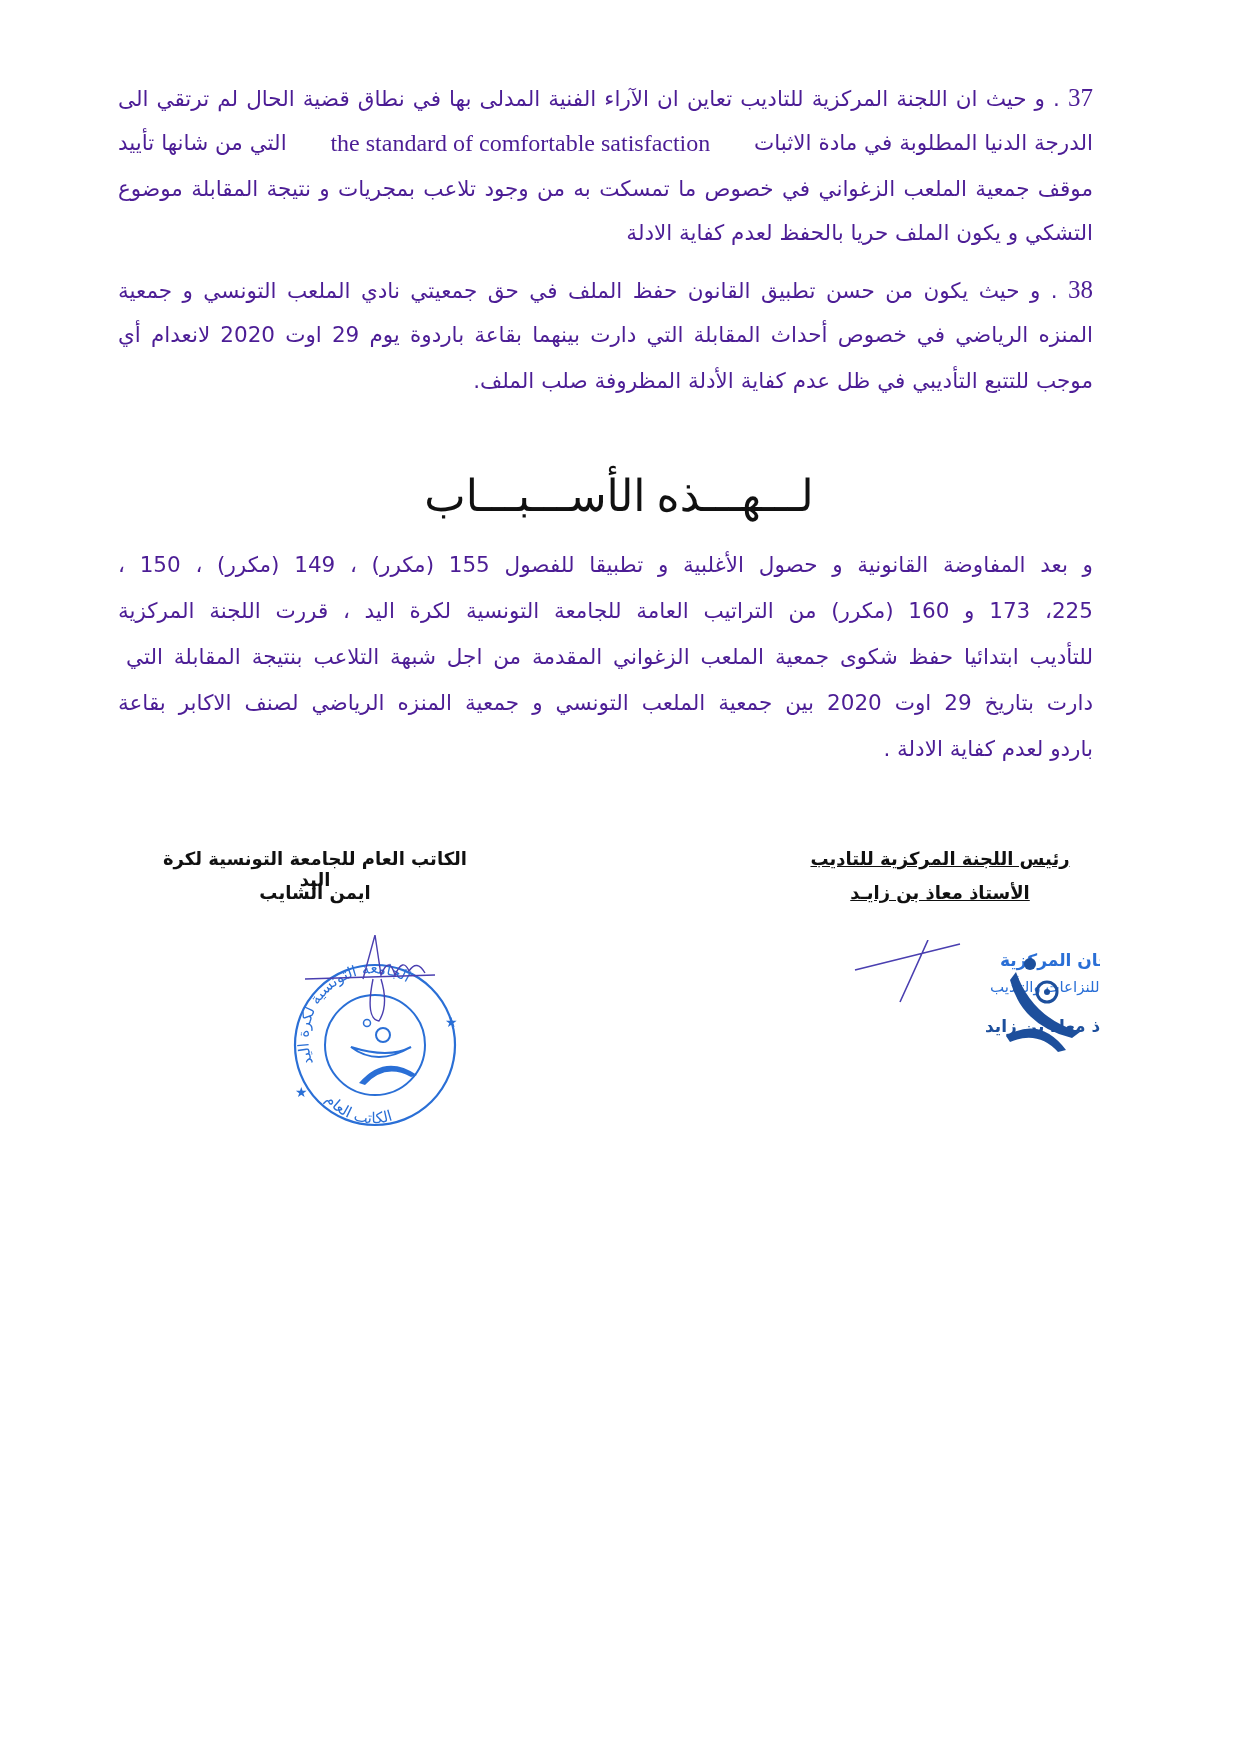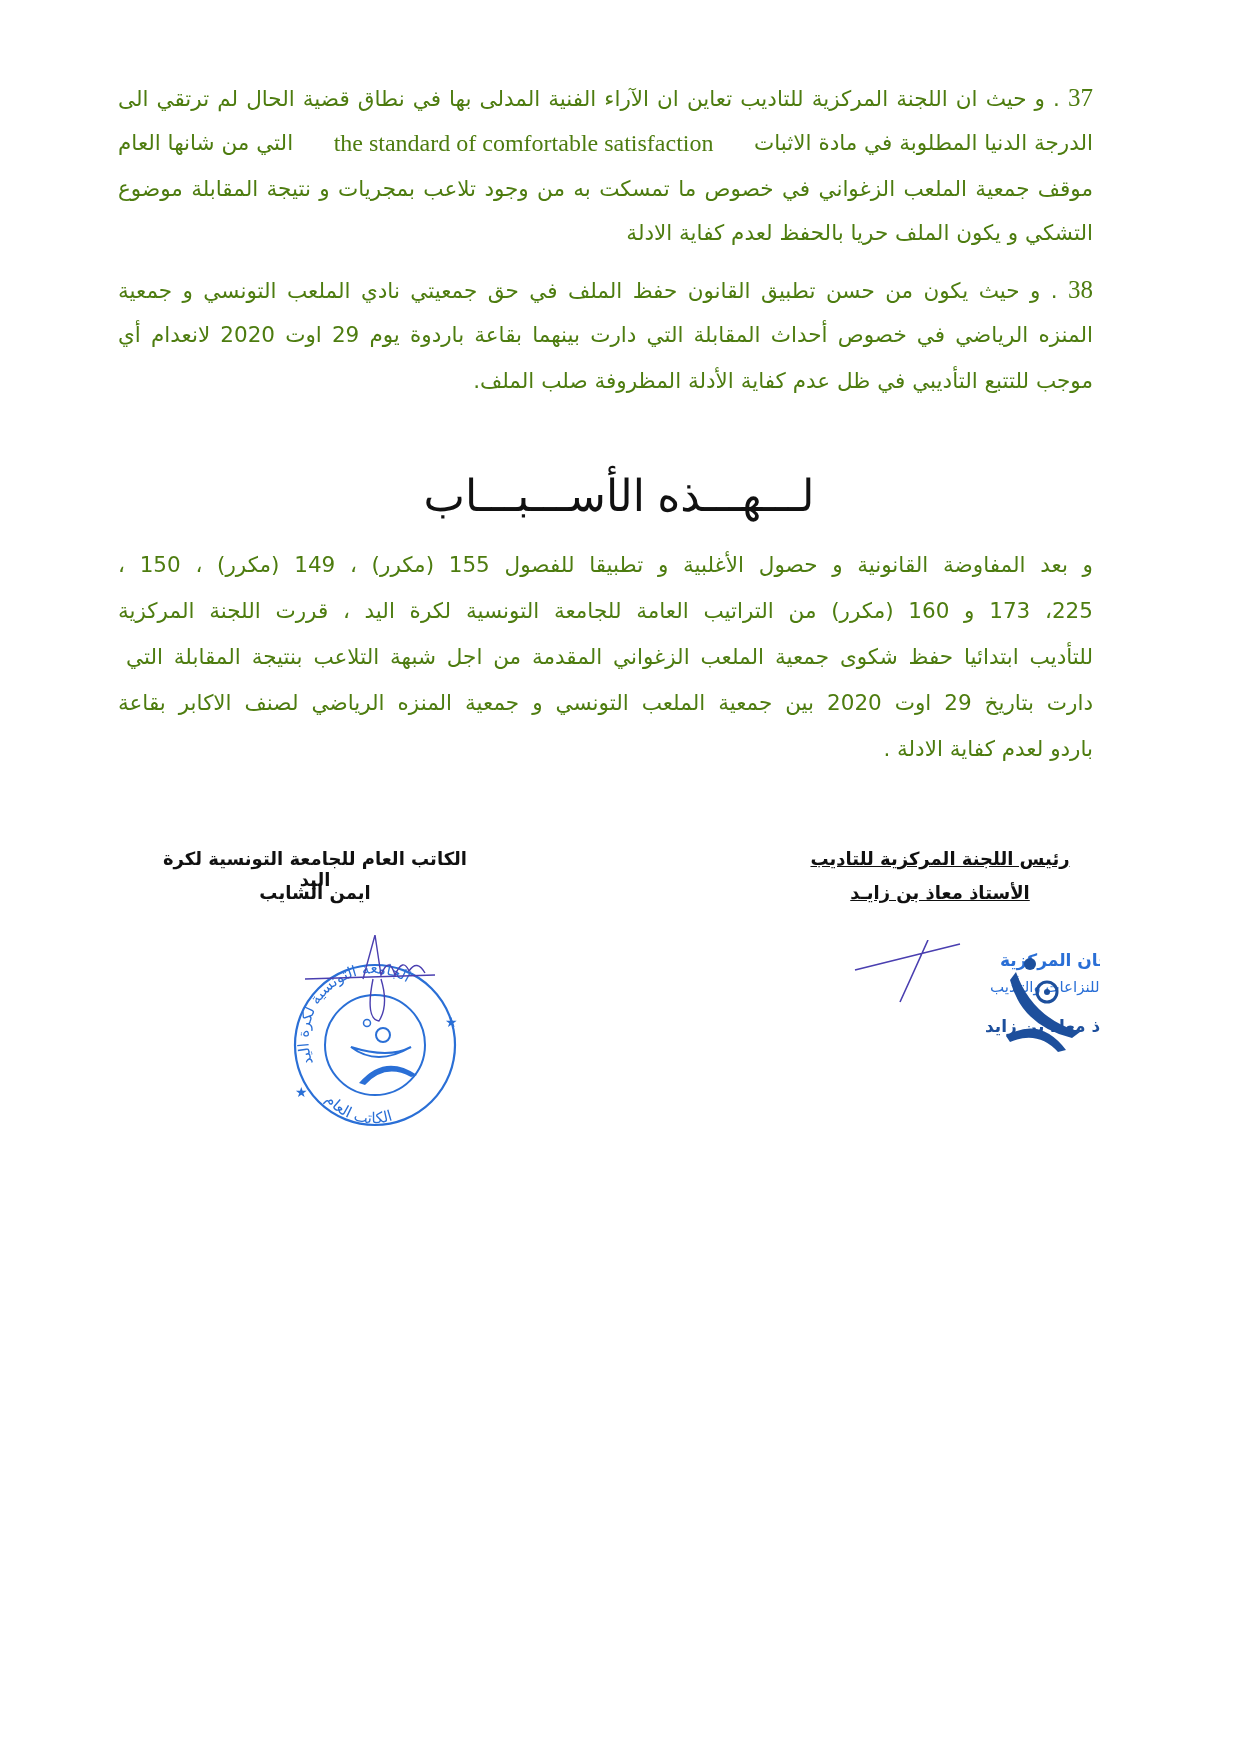--- a/index.html
+++ b/index.html
@@ -1,41 +1,41 @@
 <!DOCTYPE html>
 <html><head>
   <meta charset="utf-8">
   <style>
     html, body { margin: 0; padding: 0; background: #ffffff; }
     body { width: 1238px; height: 1750px; position: relative; overflow: hidden; }
     .page { position: absolute; left: 0; top: 0; width: 1238px; height: 1750px; background: #fff; }
     .para { position: absolute; left: 118px; width: 975px; direction: rtl; text-align: justify;
-            font-family: "DejaVu Sans", sans-serif; font-size: 21.5px; color: #4d7c0f; }
+            font-family: "DejaVu Sans", sans-serif; font-size: 21.5px; color: #4c1d95; }
     .line { position: absolute; right: 0; white-space: nowrap; direction: rtl; }
     .num { font-family: "Liberation Serif", serif; font-size: 25px; }
     .latin { font-family: "Liberation Serif", serif; font-size: 24px; direction: ltr; unicode-bidi: embed; }
     .heading { position: absolute; left: 0; width: 1238px; top: 470px; text-align: center;
-               font-family: Liberation Sans, sans-serif; font-size: 44px; color: #111; direction: rtl; letter-spacing: 2px; }
+               font-family: Liberation Serif, serif; font-size: 44px; color: #111; direction: rtl; letter-spacing: 2px; }
     .sig-block { position: absolute; direction: rtl; text-align: center;
                  font-family: "DejaVu Sans", sans-serif; font-weight: bold; font-size: 18px; color: #111; }
     .stamp { position: absolute; }
   </style>
 </head>
 <body>
 
 <div class="page">
 
   <div class="para" style="top:84px;height:180px;">
     <div class="line" style="top:0; left:0; text-align:justify; text-align-last:justify; white-space:normal;">
       <span class="num">37</span><span> . و حيث ان اللجنة المركزية للتاديب تعاين ان الآراء الفنية المدلى بها في نطاق قضية الحال لم ترتقي الى</span>
     </div>
     <div class="line" style="top:46px; left:0; display:flex; justify-content:space-between; direction:rtl;">
       <span>الدرجة الدنيا المطلوبة في مادة الاثبات</span>
       <span class="latin">the standard of comfortable satisfaction</span>
-      <span>التي من شانها العام</span>
+      <span>التي من شانها تأييد</span>
     </div>
     <div class="line" style="top:136px;">التشكي و يكون الملف حريا بالحفظ لعدم كفاية الادلة</div>
     <div class="line" style="top:92px; left:0; text-align:justify; text-align-last:justify; white-space:normal;">موقف جمعية الملعب الزغواني في خصوص ما تمسكت به من وجود تلاعب بمجريات و نتيجة المقابلة موضوع</div>
   </div>
 
   <div class="para" style="top:276px;height:140px;">
     <div class="line" style="top:0; left:0; text-align:justify; text-align-last:justify; white-space:normal;">
       <span class="num">38</span><span> . و حيث يكون من حسن تطبيق القانون حفظ الملف في حق جمعيتي نادي الملعب التونسي و جمعية</span>
     </div>
     <div class="line" style="top:46px; left:0; text-align:justify; text-align-last:justify; white-space:normal;">المنزه الرياضي في خصوص أحداث المقابلة التي دارت بينهما بقاعة باردوة يوم 29 اوت 2020 لانعدام أي</div>

